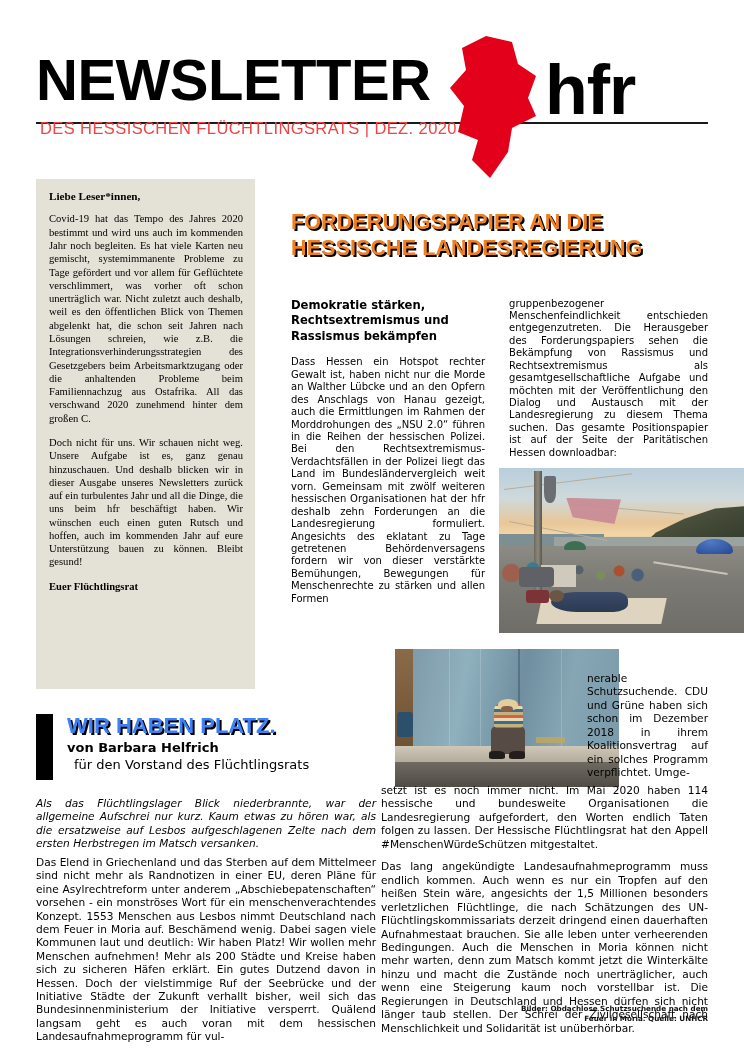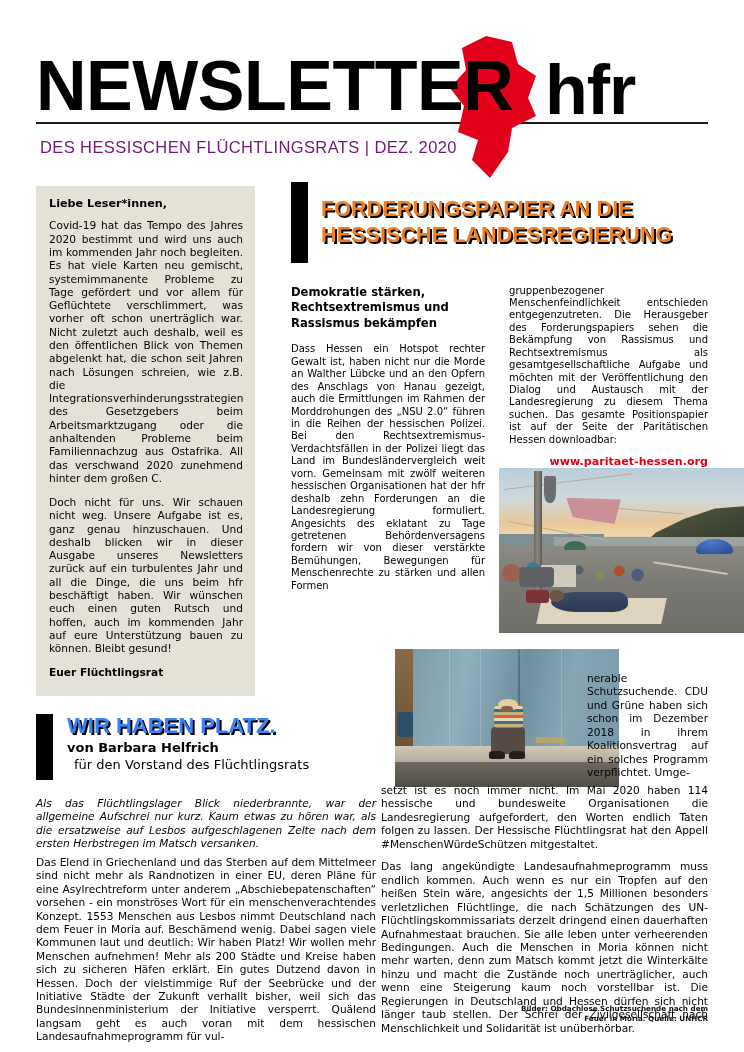--- a/index.html
+++ b/index.html
@@ -29,21 +29,21 @@
     left: 450px;
     top: 36px;
     width: 86px;
     height: 142px;
     z-index: 1;
   }
   .mast-title {
     position: absolute;
     left: 36px;
     top: 51px;
-    font-size: 70px;
+    font-size: 58px;
     font-weight: 700;
     letter-spacing: -0.5px;
     line-height: 1;
     color: #000;
     z-index: 2;
     font-family: "Liberation Sans", "DejaVu Sans", sans-serif;
   }
   .mast-hfr {
     position: absolute;
     left: 545px;
@@ -61,39 +61,40 @@
     left: 36px;
     top: 122px;
     width: 672px;
     height: 2px;
     background: #1a1a1a;
     z-index: 0;
   }
   .mast-sub {
     position: absolute;
     left: 40px;
-    top: 138px;
+    top: 119px;
     font-size: 16.5px;
     font-weight: 400;
     letter-spacing: 0.4px;
-    color: #701a75;
+    color: #ef4444;
     z-index: 2;
     font-family: "Liberation Sans", "DejaVu Sans", sans-serif;
   }
 
   
   .greeting-box {
     position: absolute;
     left: 36px;
-    top: 186px;
+    top: 179px;
     width: 219px;
     height: 510px;
     background: #e4e1d7;
     box-sizing: border-box;
     padding: 11px 12px 0 13px;
+    font-family: Liberation Serif, serif;
   }
   .greeting-title {
     font-size: 11.2px;
     font-weight: 700;
     margin: 0 0 9px 0;
     line-height: 1.2;
   }
   .greeting-box p {
     font-size: 10.6px;
     line-height: 1.255;
@@ -111,20 +112,21 @@
   .art1 {
     position: absolute;
     left: 291px;
     top: 182px;
     width: 417px;
   }
   .head-row {
     display: flex;
     align-items: stretch;
     gap: 13px;
+    flex-direction: column;
   }
   .head-bar {
     width: 17px;
     min-width: 17px;
     background: #000;
   }
   .head-bar.tall { align-self: stretch; }
   .art1-headline {
     color: #ef7f1f;
     font-size: 21.5px;

